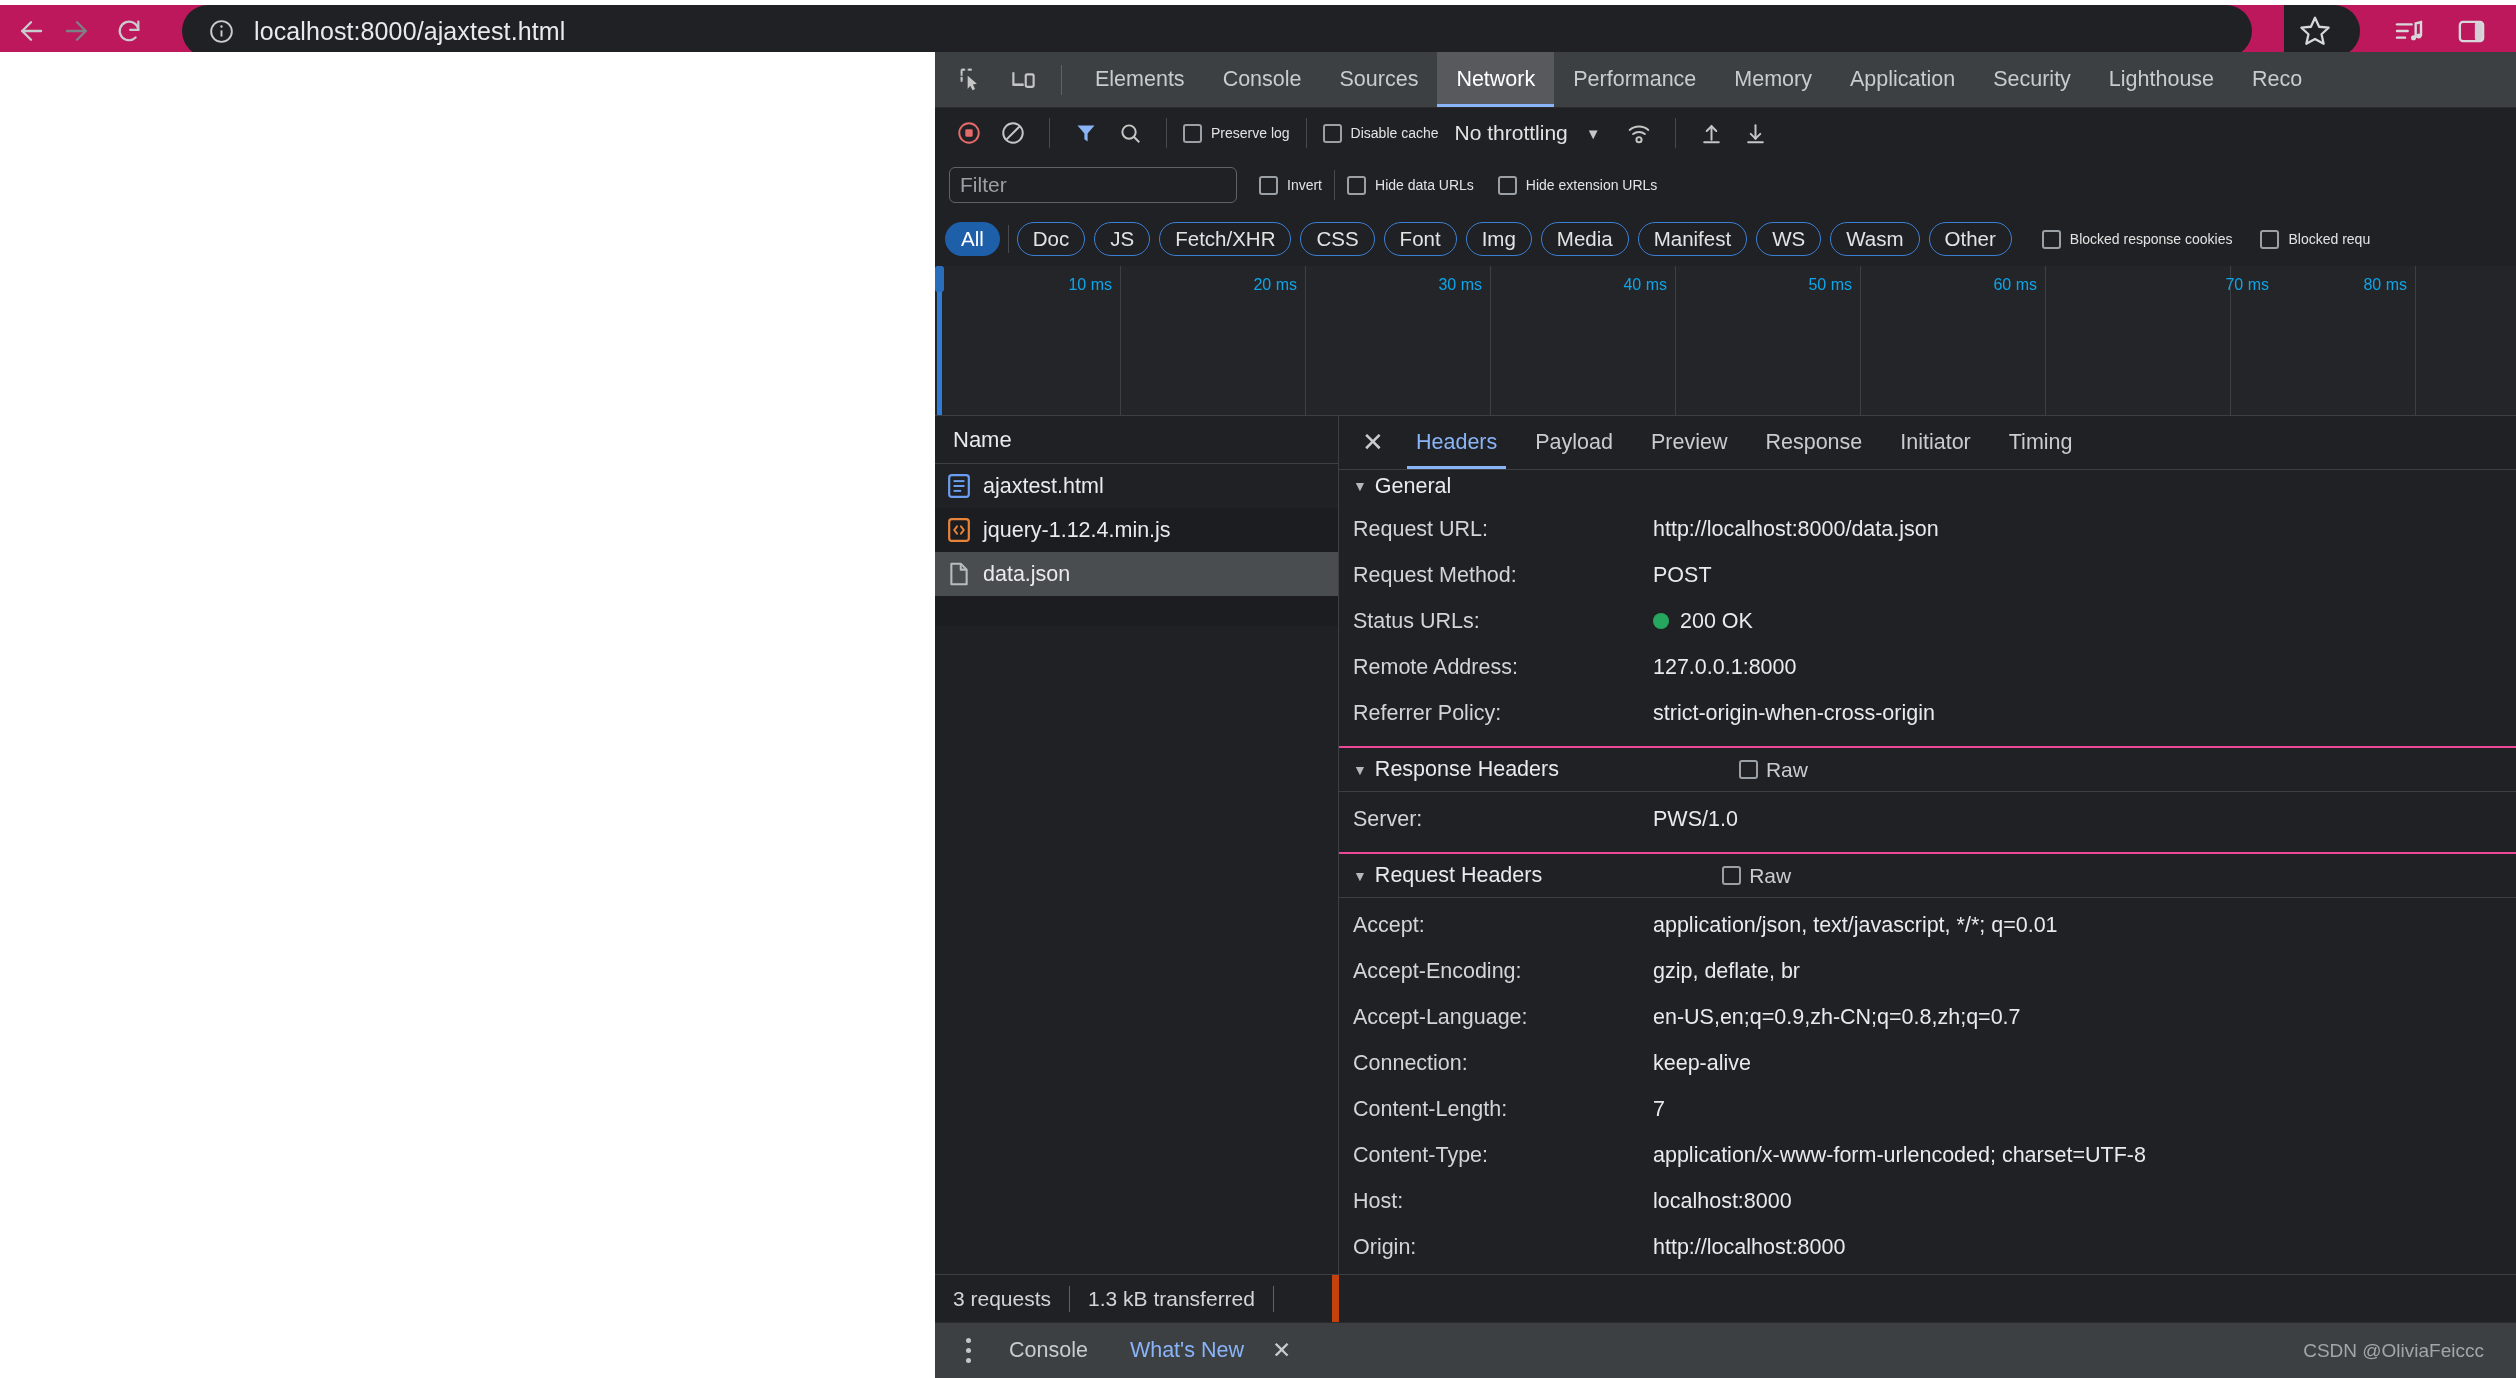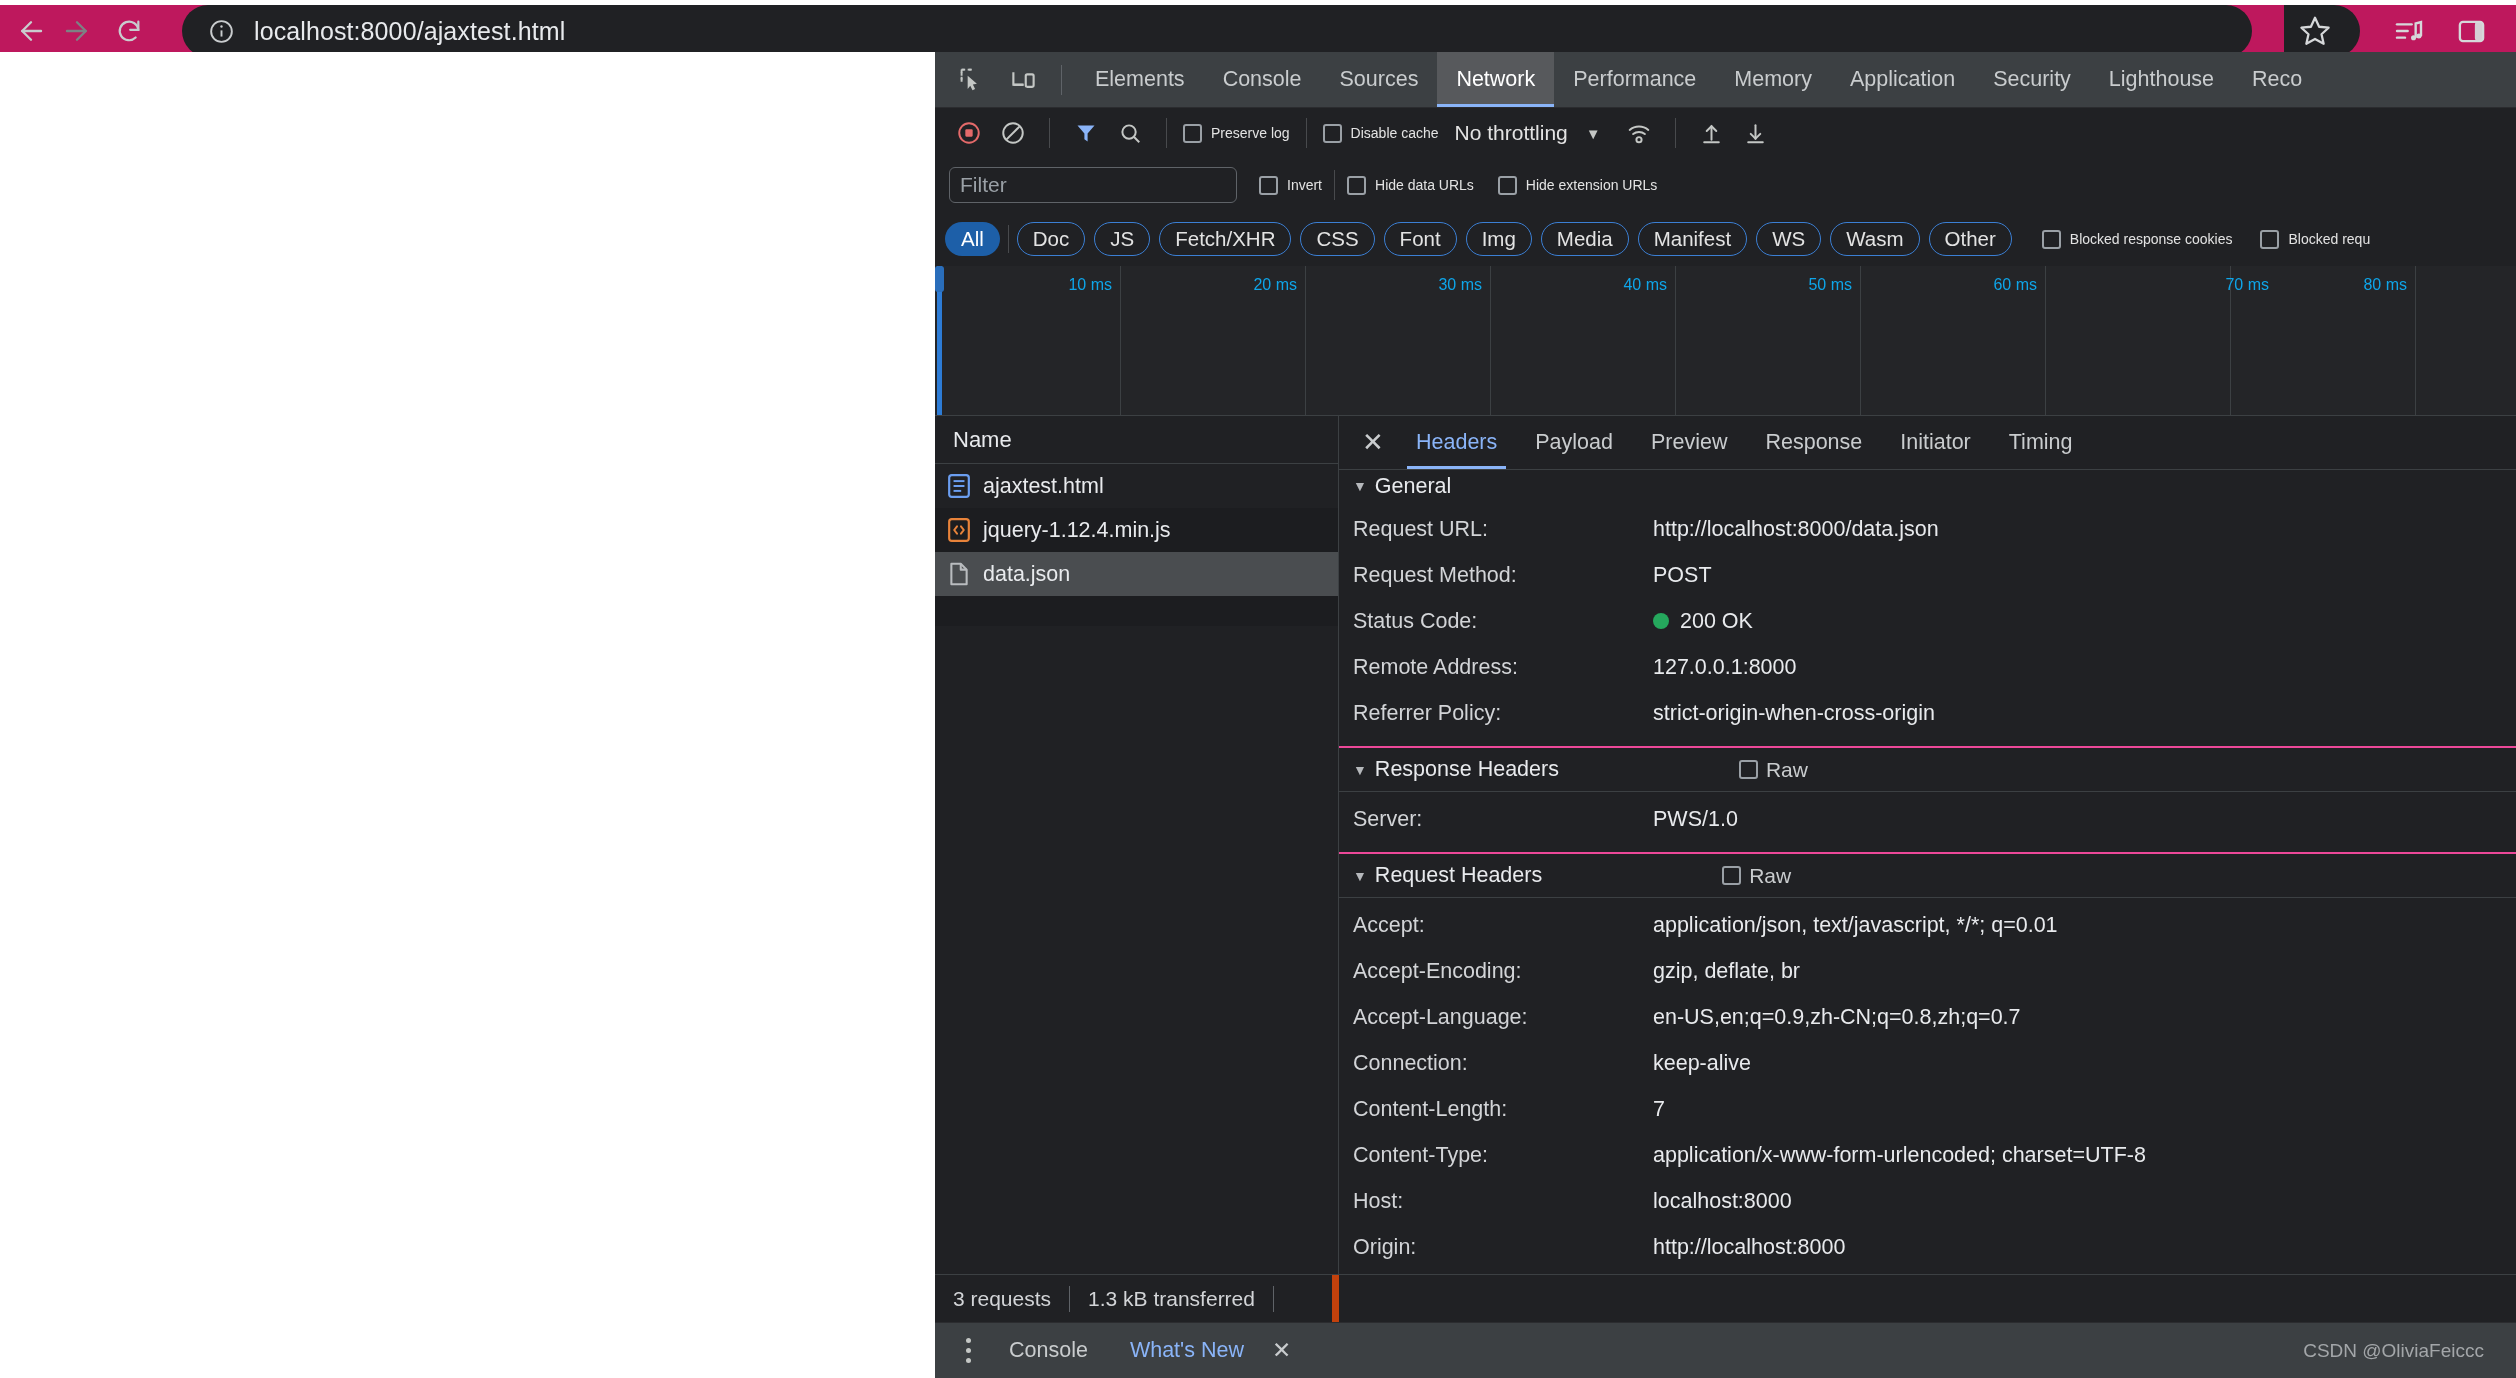--- a/index.html
+++ b/index.html
@@ -459,21 +459,21 @@
           <div class="kv-block">
             <div class="kv">
               <span class="k">Request URL:</span>
               <span class="v">http://localhost:8000/data.json</span>
             </div>
             <div class="kv">
               <span class="k">Request Method:</span>
               <span class="v">POST</span>
             </div>
             <div class="kv">
-              <span class="k">Status Code:</span>
+              <span class="k">Status URLs:</span>
               <span class="v"><span class="status-dot"></span><span>200 OK</span></span>
             </div>
             <div class="kv">
               <span class="k">Remote Address:</span>
               <span class="v">127.0.0.1:8000</span>
             </div>
             <div class="kv">
               <span class="k">Referrer Policy:</span>
               <span class="v">strict-origin-when-cross-origin</span>
             </div>

